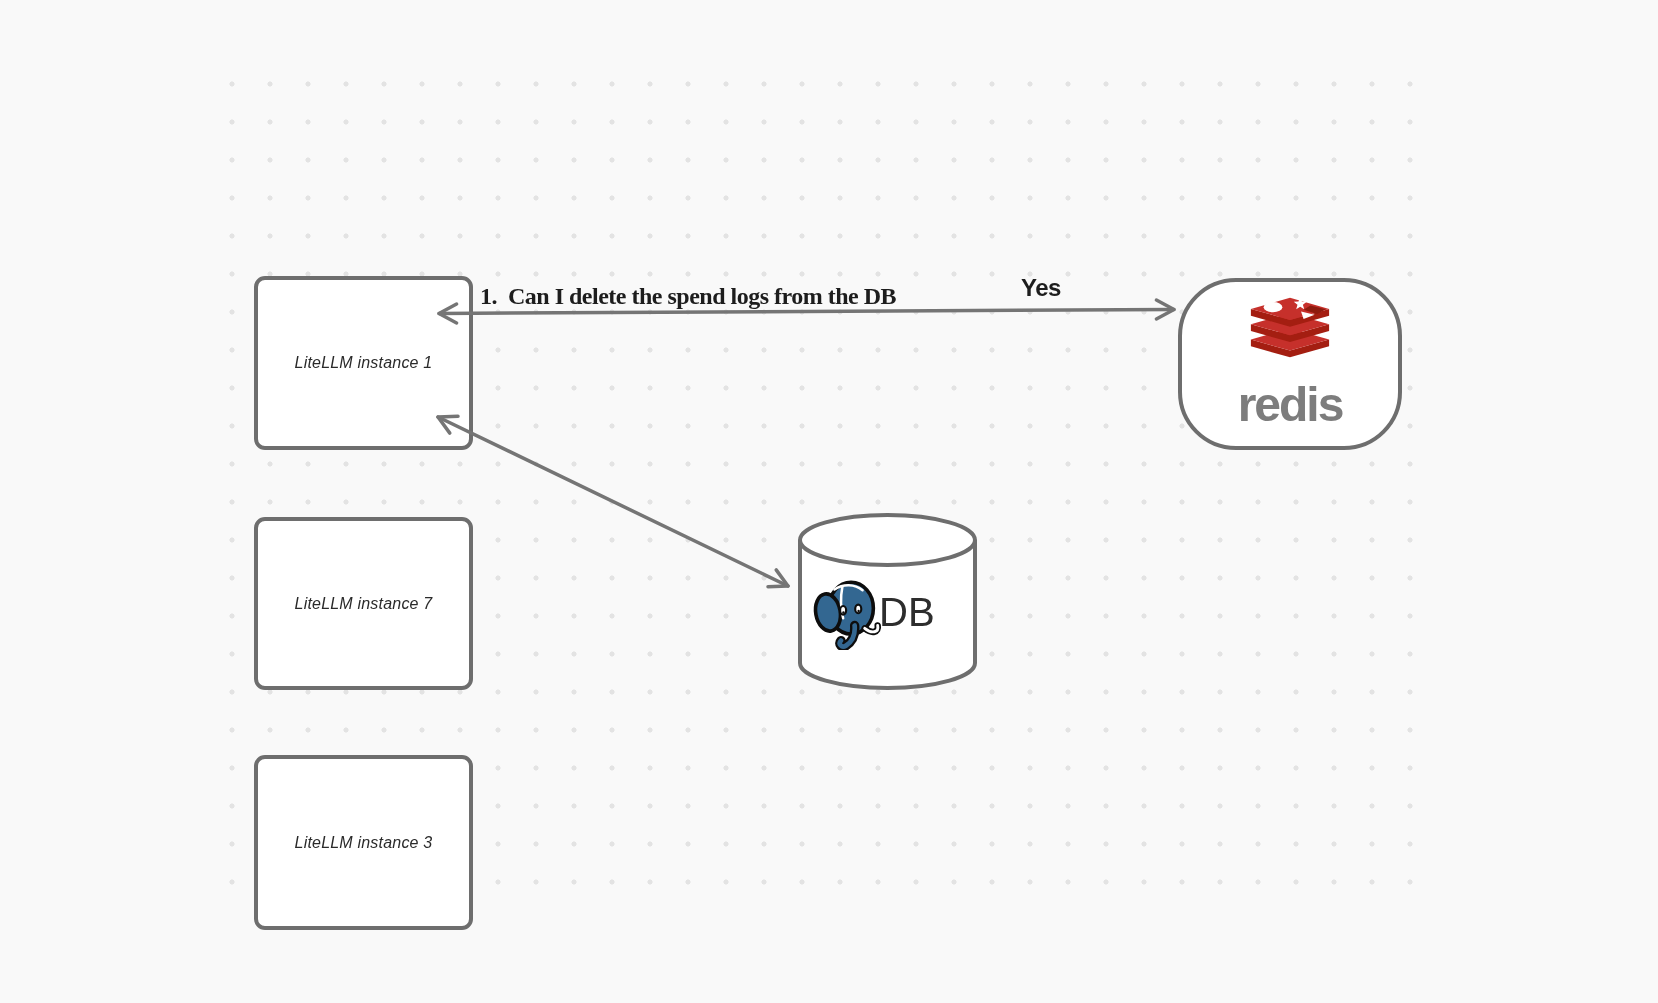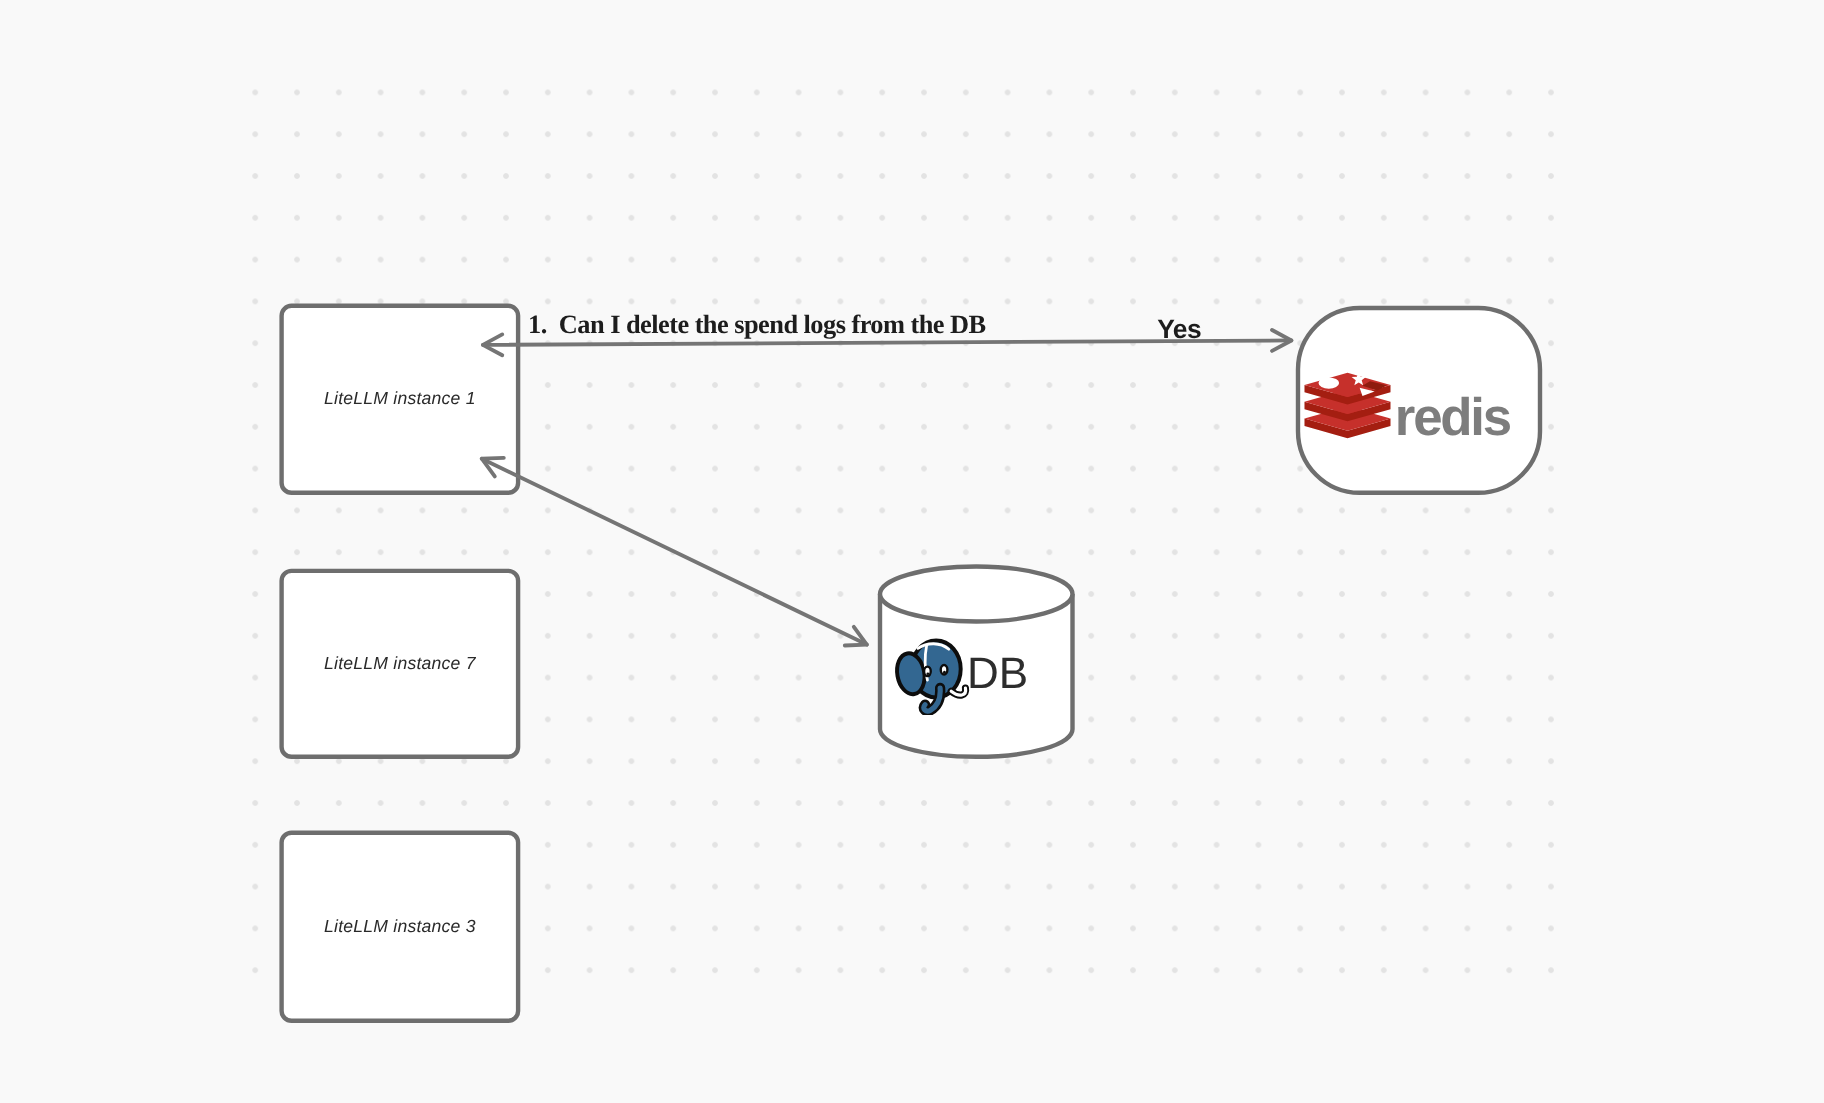--- a/index.html
+++ b/index.html
@@ -29,21 +29,21 @@
     display:flex;align-items:center;justify-content:center;font-style:italic;
   }
   .inst span{
     font-size:16px;color:var(--node-text,#2a2a2a);letter-spacing:.2px;
   }
   .inst1{top:276px;}
   .inst2{top:517px;height:173px;}
   .inst3{top:755px;height:175px;}
   .redis-node{
     left:1178px;top:278px;width:224px;height:172px;border-radius:58px;
-    display:flex;align-items:center;padding-top:15px;
+    display:flex;flex-direction:column;align-items:center;padding-top:15px;
   }
   .redis-word{
     margin-top:16px;line-height:1;
     font-size:48px;font-weight:bold;letter-spacing:-2px;
     color:var(--redis-gray,#7d7d7d);
   }
   .db-node{
     position:absolute;left:796px;top:511px;width:183px;height:181px;
   }
   .db-node > svg.cyl{position:absolute;left:0;top:0;}
@@ -57,21 +57,21 @@
   .arrows-layer polyline,.arrows-layer line{
     stroke:var(--arrow-stroke,#757575);stroke-width:3.5;fill:none;
     stroke-linecap:round;stroke-linejoin:round;
   }
   .arrow-label{
     position:absolute;line-height:1;white-space:pre;
     font-weight:bold;font-size:24px;letter-spacing:-0.5px;
     color:var(--label-text,#1d1d1d);
   }
   .label1{left:480px;top:284px;font-family:Liberation Serif, serif;}
-  .label-yes{left:1021px;top:288px;margin-left:31px;}
+  .label-yes{left:1021px;top:276px;}
   .label2{left:570px;top:456px;}
 </style>
 </head>
 <body>
 
 <div class="canvas">
 
   <div class="dot-grid"></div>
 
   <div class="node inst inst1">

